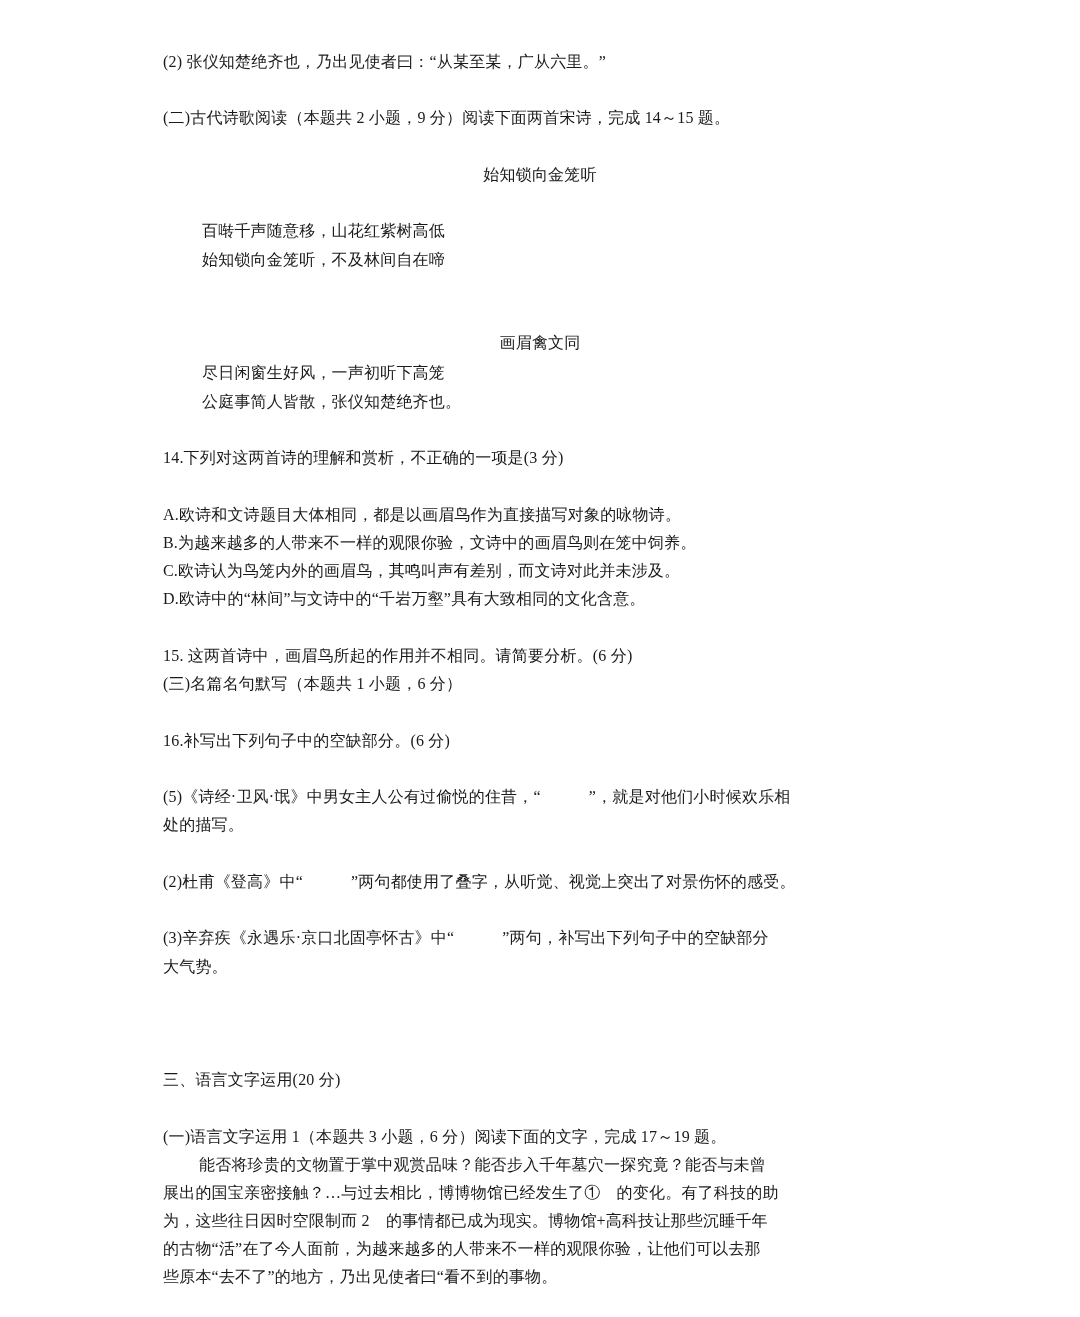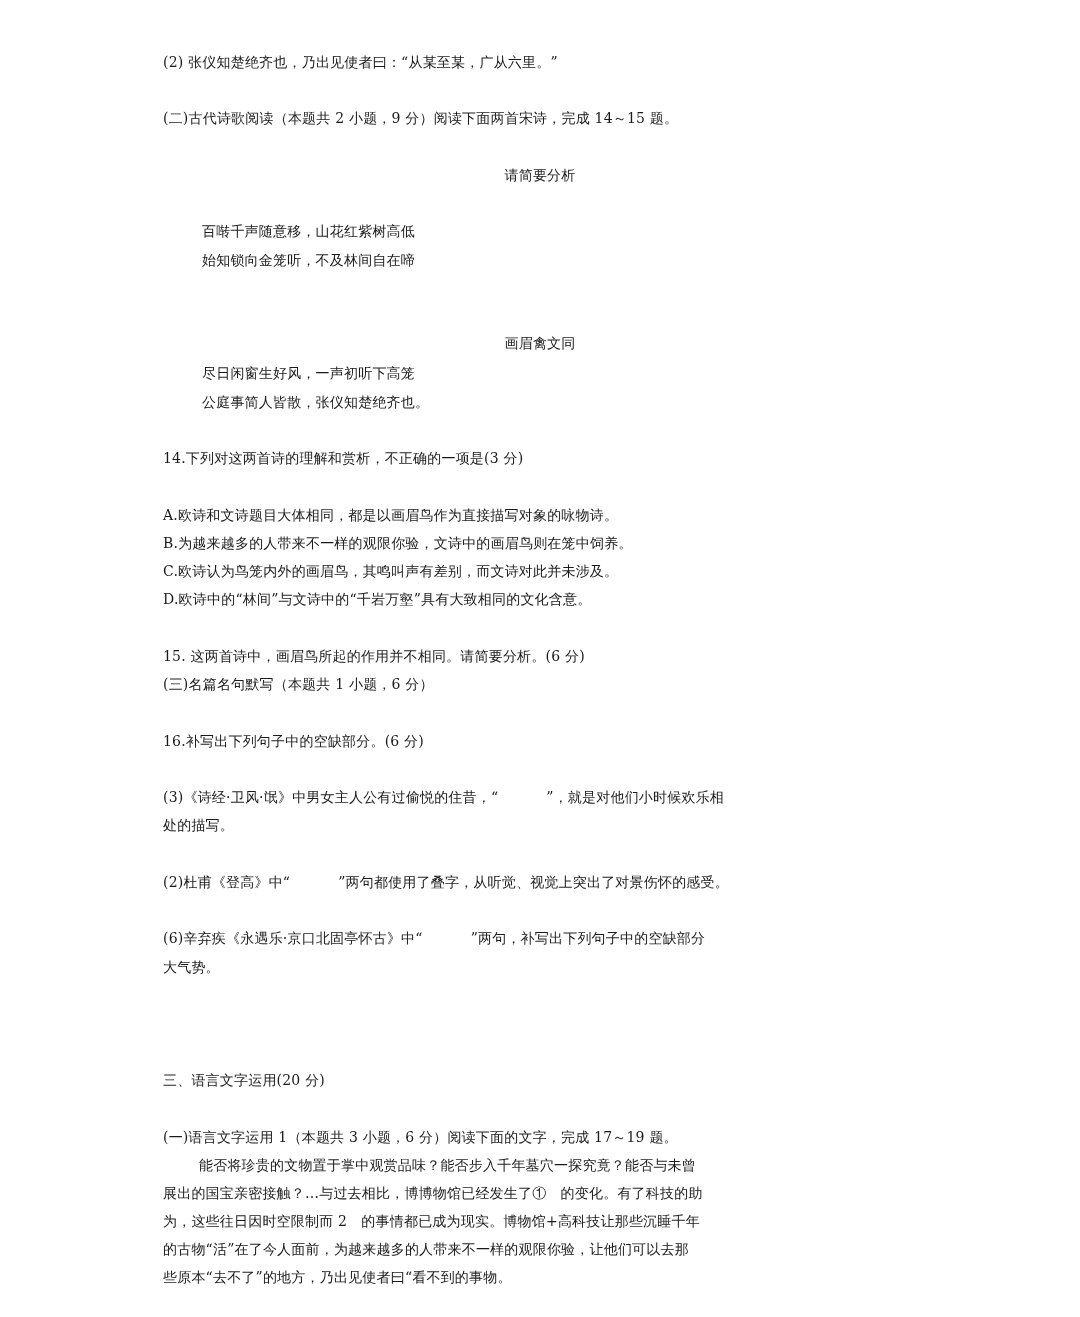--- a/index.html
+++ b/index.html
@@ -3,67 +3,68 @@
 <meta charset="utf-8">
 <style>
   html, body { margin: 0; padding: 0; background: #ffffff; }
   body {
     width: 1080px; height: 1317px; position: relative; overflow: hidden;
     font-family: "DejaVu Serif", "Liberation Serif", serif;
     color: #1a1a1a;
   }
   .line {
     position: absolute; left: 163px;
-    font-size: 14px; line-height: 28px; white-space: nowrap;
+    font-size: 16px; line-height: 28px; white-space: nowrap;
     letter-spacing: 0.2px;
+    font-family: Liberation Serif, serif;
   }
   .center { left: 0; width: 1080px; text-align: center; }
   .poem { left: 202px; }
   .para-first { text-indent: 36px; }
   .blank { display: inline-block; width: 48px; }
 </style>
 </head>
 <body>
 
 <div>
 
   <div class="line" style="top:48px;">(2) 张仪知楚绝齐也，乃出见使者曰：“从某至某，广从六里。”</div>
 
   <div class="line" style="top:104px;">(二)古代诗歌阅读（本题共 2 小题，9 分）阅读下面两首宋诗，完成 14～15 题。</div>
 
-  <div class="line center" style="top:161px;">请简要分析</div>
+  <div class="line center" style="top:161px;">始知锁向金笼听</div>
   <div class="line poem" style="top:217px;">百啭千声随意移，山花红紫树高低</div>
   <div class="line poem" style="top:246px;">始知锁向金笼听，不及林间自在啼</div>
 
   <div class="line center" style="top:302px;margin-top:27px;">画眉禽文同</div>
   <div class="line poem" style="top:359px;">尽日闲窗生好风，一声初听下高笼</div>
   <div class="line poem" style="top:388px;">公庭事简人皆散，张仪知楚绝齐也。</div>
 
   <div class="line" style="top:444px;">14.下列对这两首诗的理解和赏析，不正确的一项是(3 分)</div>
   <div class="line" style="top:501px;">A.欧诗和文诗题目大体相同，都是以画眉鸟作为直接描写对象的咏物诗。</div>
   <div class="line" style="top:529px;">B.为越来越多的人带来不一样的观限你验，文诗中的画眉鸟则在笼中饲养。</div>
   <div class="line" style="top:557px;">C.欧诗认为鸟笼内外的画眉鸟，其鸣叫声有差别，而文诗对此并未涉及。</div>
   <div class="line" style="top:585px;">D.欧诗中的“林间”与文诗中的“千岩万壑”具有大致相同的文化含意。</div>
 
   <div class="line" style="top:642px;">15. 这两首诗中，画眉鸟所起的作用并不相同。请简要分析。(6 分)</div>
   <div class="line" style="top:670px;">(三)名篇名句默写（本题共 1 小题，6 分）</div>
 
   <div class="line" style="top:727px;">16.补写出下列句子中的空缺部分。(6 分)</div>
 
   <div class="line" style="top:783px;">
-    <span>(3)《诗经·卫风·氓》中男女主人公有过偷悦的住昔，“</span><span class="blank"></span><span>”，就是对他们小时候欢乐相</span>
+    <span>(5)《诗经·卫风·氓》中男女主人公有过偷悦的住昔，“</span><span class="blank"></span><span>”，就是对他们小时候欢乐相</span>
   </div>
   <div class="line" style="top:811px;">处的描写。</div>
 
   <div class="line" style="top:868px;">
     <span>(2)杜甫《登高》中“</span><span class="blank"></span><span>”两句都使用了叠字，从听觉、视觉上突出了对景伤怀的感受。</span>
   </div>
 
   <div class="line" style="top:924px;">
-    <span>(6)辛弃疾《永遇乐·京口北固亭怀古》中“</span><span class="blank"></span><span>”两句，补写出下列句子中的空缺部分</span>
+    <span>(3)辛弃疾《永遇乐·京口北固亭怀古》中“</span><span class="blank"></span><span>”两句，补写出下列句子中的空缺部分</span>
   </div>
   <div class="line" style="top:953px;">大气势。</div>
 
   <div class="line" style="top:1066px;">三、语言文字运用(20 分)</div>
 
   <div class="line" style="top:1123px;">(一)语言文字运用 1（本题共 3 小题，6 分）阅读下面的文字，完成 17～19 题。</div>
 
   <div class="line para-first" style="top:1151px;">能否将珍贵的文物置于掌中观赏品味？能否步入千年墓穴一探究竟？能否与未曾</div>
   <div class="line" style="top:1179px;">展出的国宝亲密接触？…与过去相比，博博物馆已经发生了①　的变化。有了科技的助</div>
   <div class="line" style="top:1207px;">为，这些往日因时空限制而 2　的事情都已成为现实。博物馆+高科技让那些沉睡千年</div>

